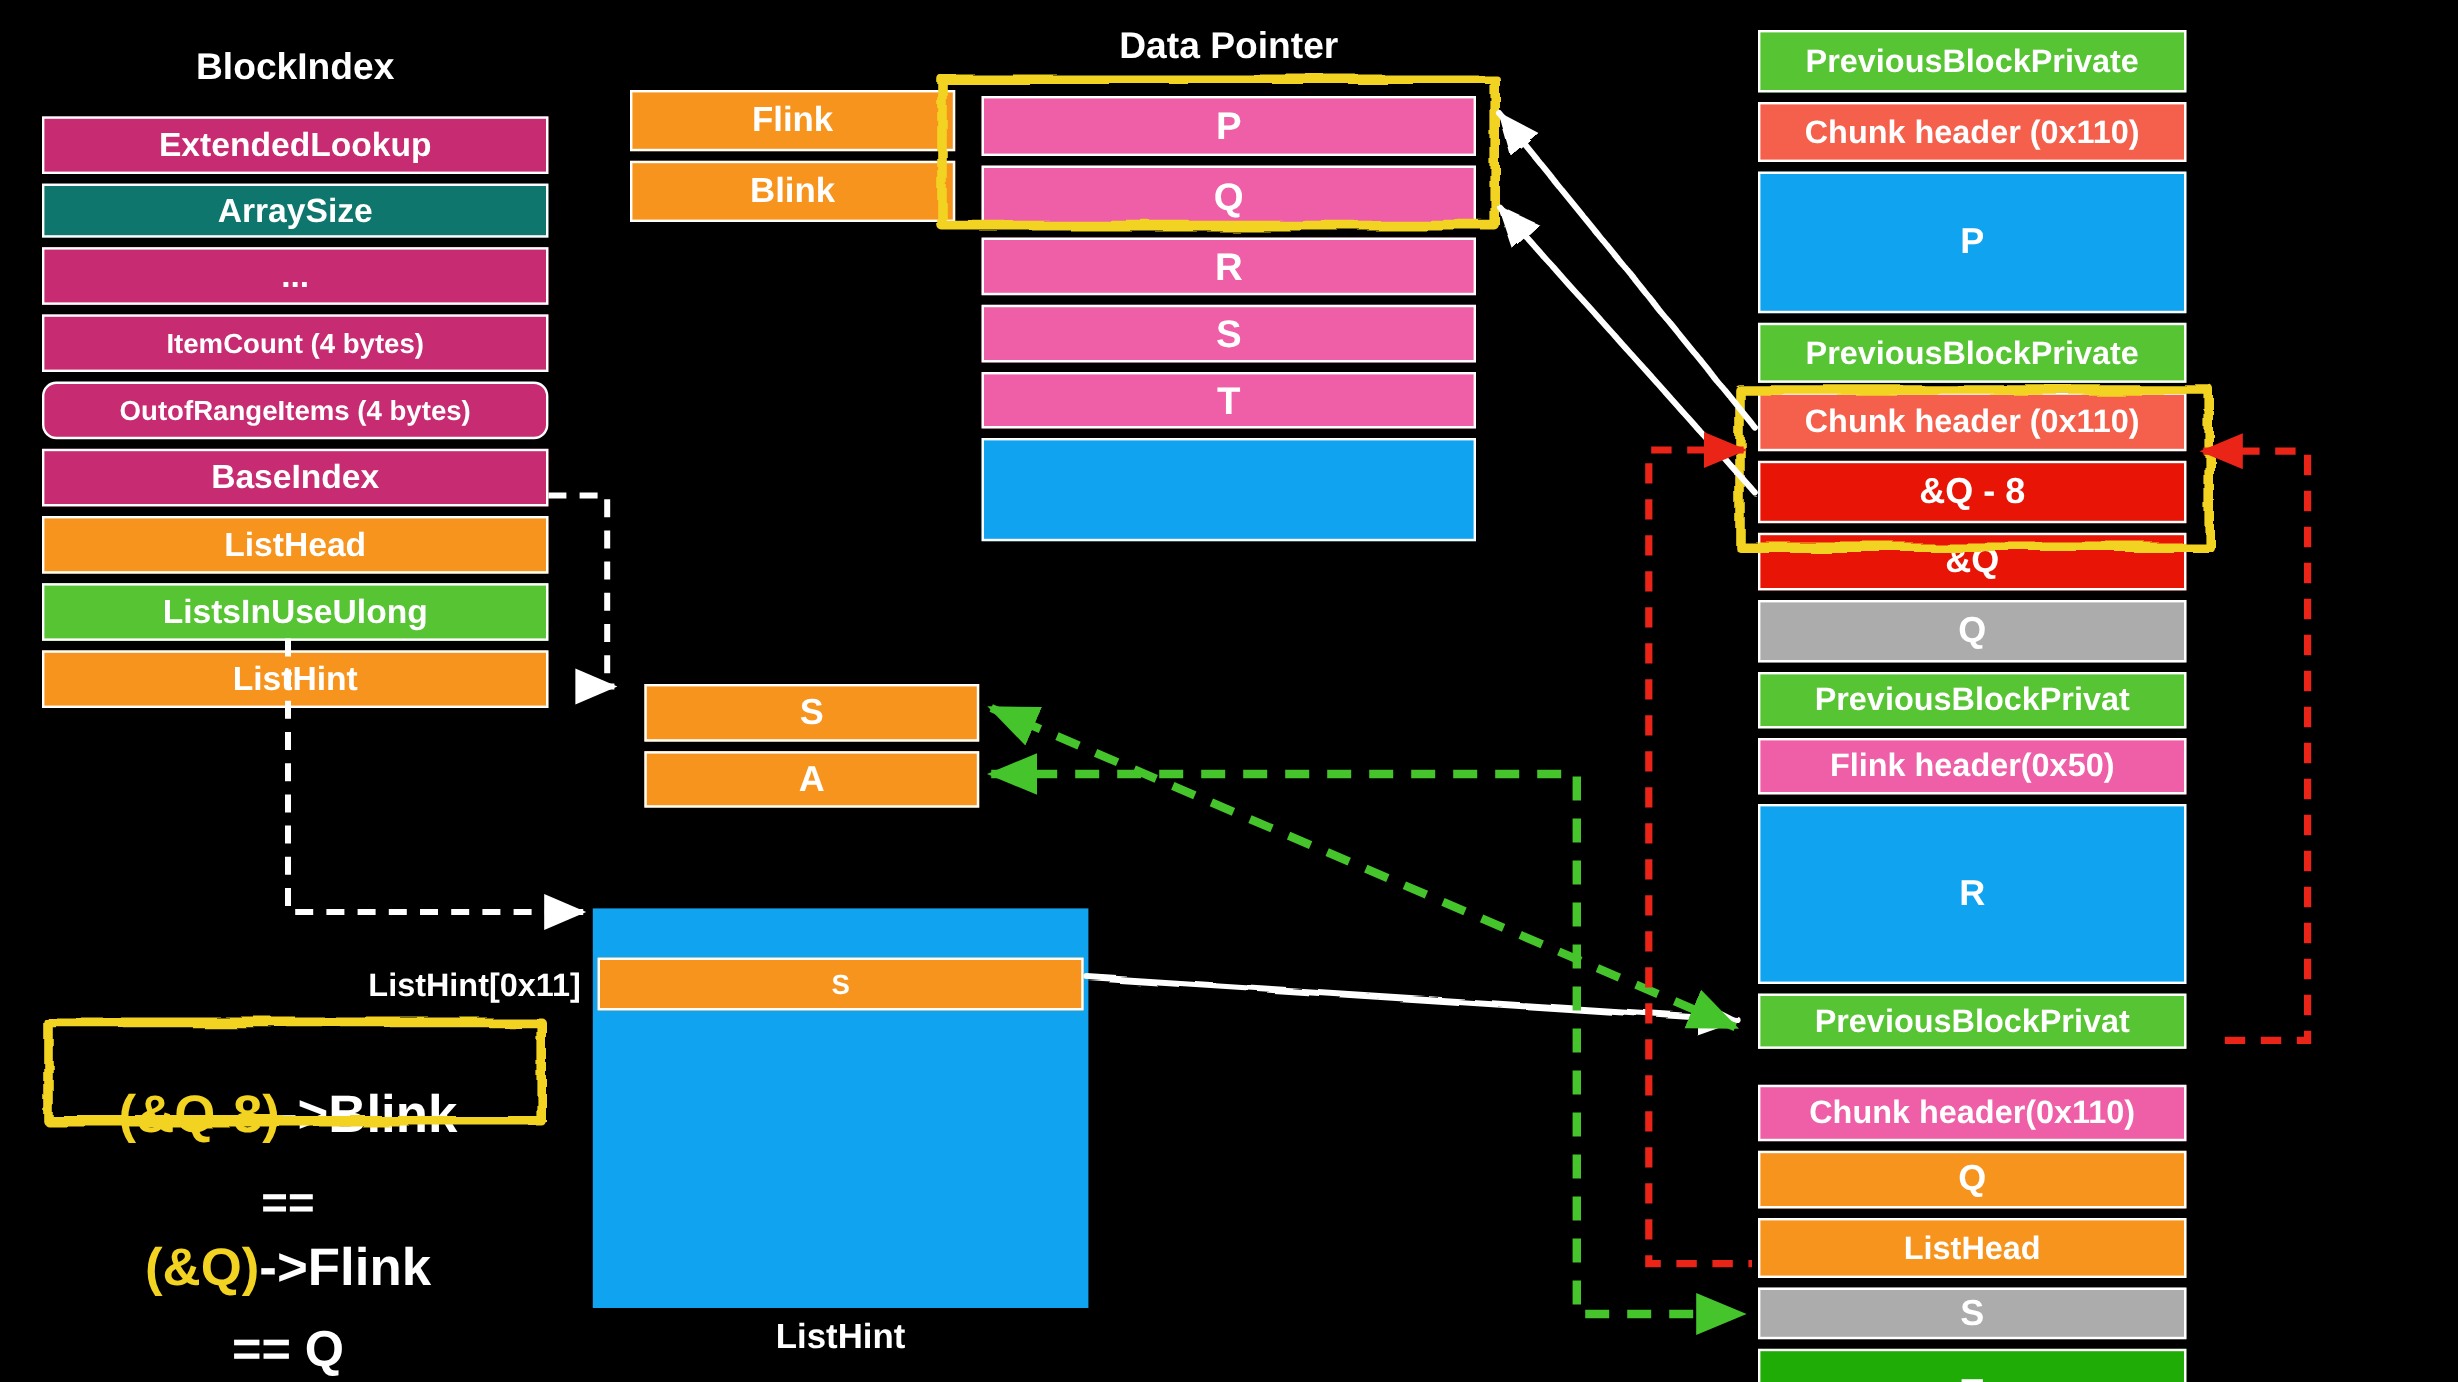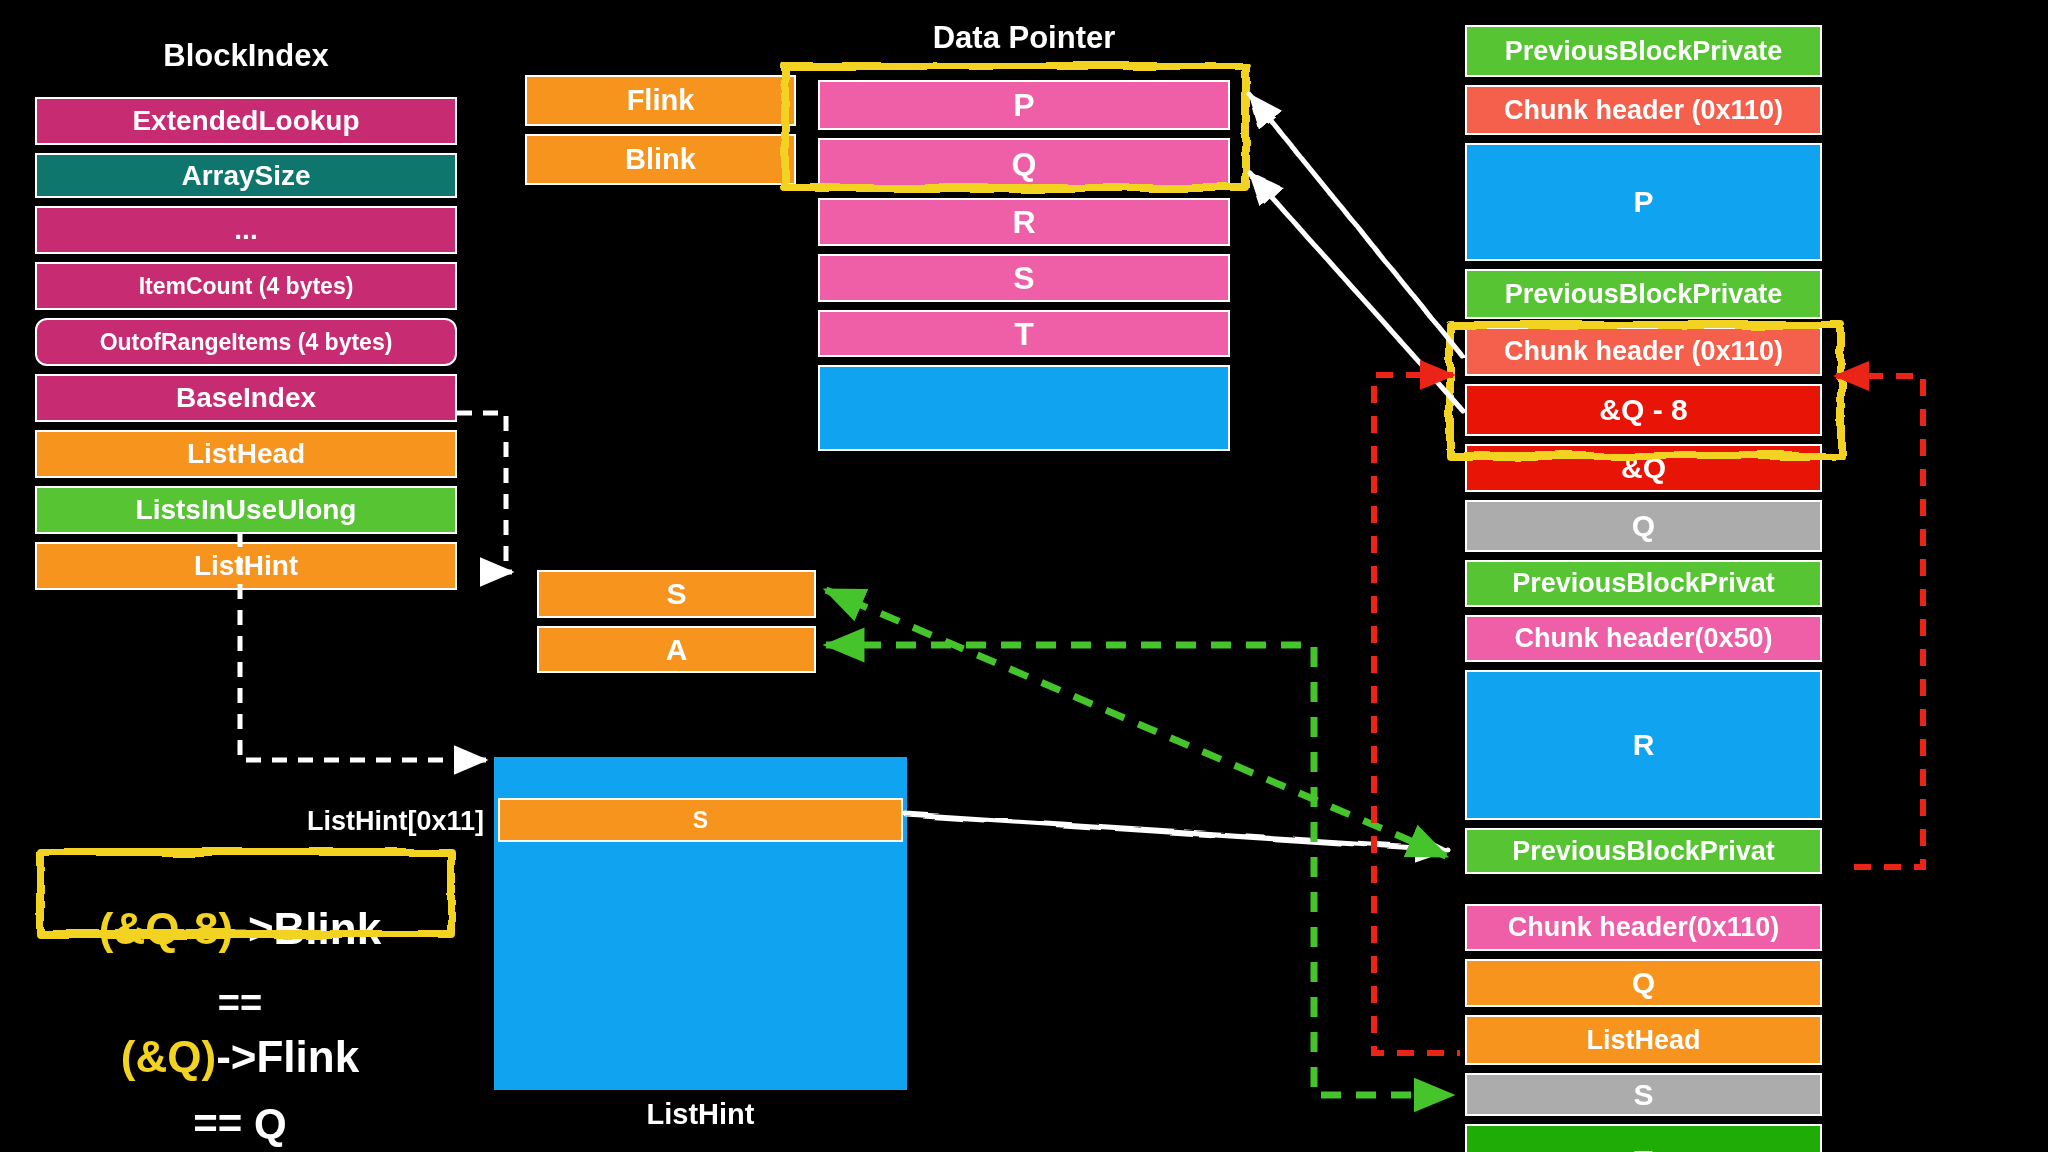--- a/index.html
+++ b/index.html
@@ -73,21 +73,21 @@
   <div class="tbl" id="heap-table">
       <div class="cell" style="height: 52px; font-size: 27px; background: rgb(86, 196, 51);">PreviousBlockPrivate</div>
       <div class="cell" style="height: 50px; font-size: 27px; background: rgb(245, 96, 76);">Chunk header (0x110)</div>
       <div class="cell" style="height: 118px; font-size: 30px; background: rgb(15, 163, 240);">P</div>
       <div class="cell" style="height: 50px; font-size: 27px; background: rgb(86, 196, 51);">PreviousBlockPrivate</div>
       <div class="cell" style="height: 49px; font-size: 27px; background: rgb(245, 96, 76);">Chunk header (0x110)</div>
       <div class="cell" style="height: 52px; font-size: 30px; background: rgb(232, 21, 7);">&amp;Q - 8</div>
       <div class="cell" style="height: 48px; font-size: 30px; background: rgb(232, 21, 7);">&amp;Q</div>
       <div class="cell" style="height: 52px; font-size: 30px; background: rgb(172, 172, 172);">Q</div>
       <div class="cell" style="height: 47px; font-size: 27px; background: rgb(86, 196, 51);">PreviousBlockPrivat</div>
-      <div class="cell" style="height: 47px; font-size: 27px; background: rgb(238, 95, 167);">Chunk header(0x50)</div>
+      <div class="cell" style="height: 47px; font-size: 27px; background: rgb(238, 95, 167);">Flink header(0x50)</div>
       <div class="cell" style="height: 150px; font-size: 30px; background: rgb(15, 163, 240);">R</div>
       <div class="cell" style="height: 46px; font-size: 27px; background: rgb(86, 196, 51);">PreviousBlockPrivat</div>
       <div class="cell" style="height: 47px; font-size: 27px; background: rgb(238, 95, 167); margin-top: 20px;">Chunk header(0x110)</div>
       <div class="cell" style="height: 48px; font-size: 30px; background: rgb(247, 148, 30);">Q</div>
       <div class="cell" style="height: 50px; font-size: 27px; background: rgb(247, 148, 30);">ListHead</div>
       <div class="cell" style="height: 43px; font-size: 30px; background: rgb(172, 172, 172);">S</div>
       <div class="cell" style="height: 73px; font-size: 30px; background: rgb(31, 172, 6);">T</div>
       <div class="cell" style="height: 75px; font-size: 30px; background: rgb(172, 172, 172);">A</div>
     </div>
 

